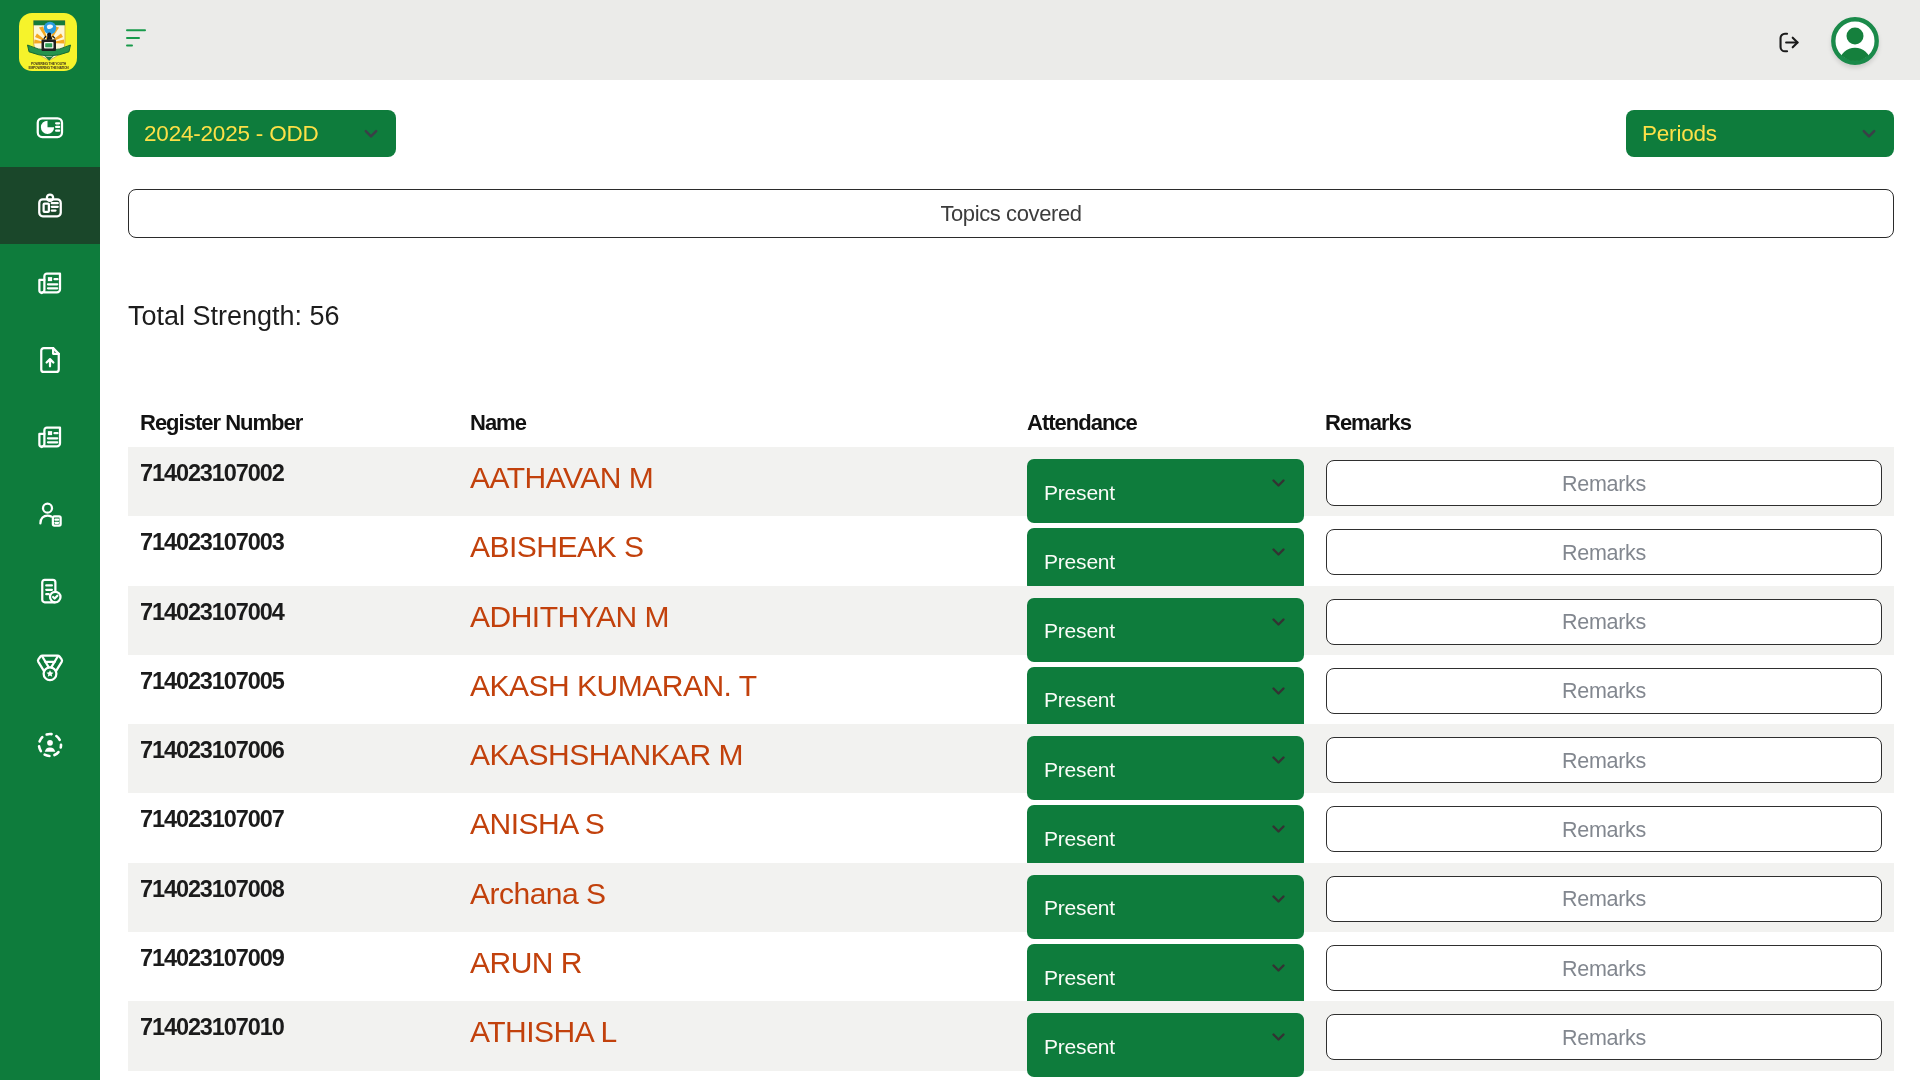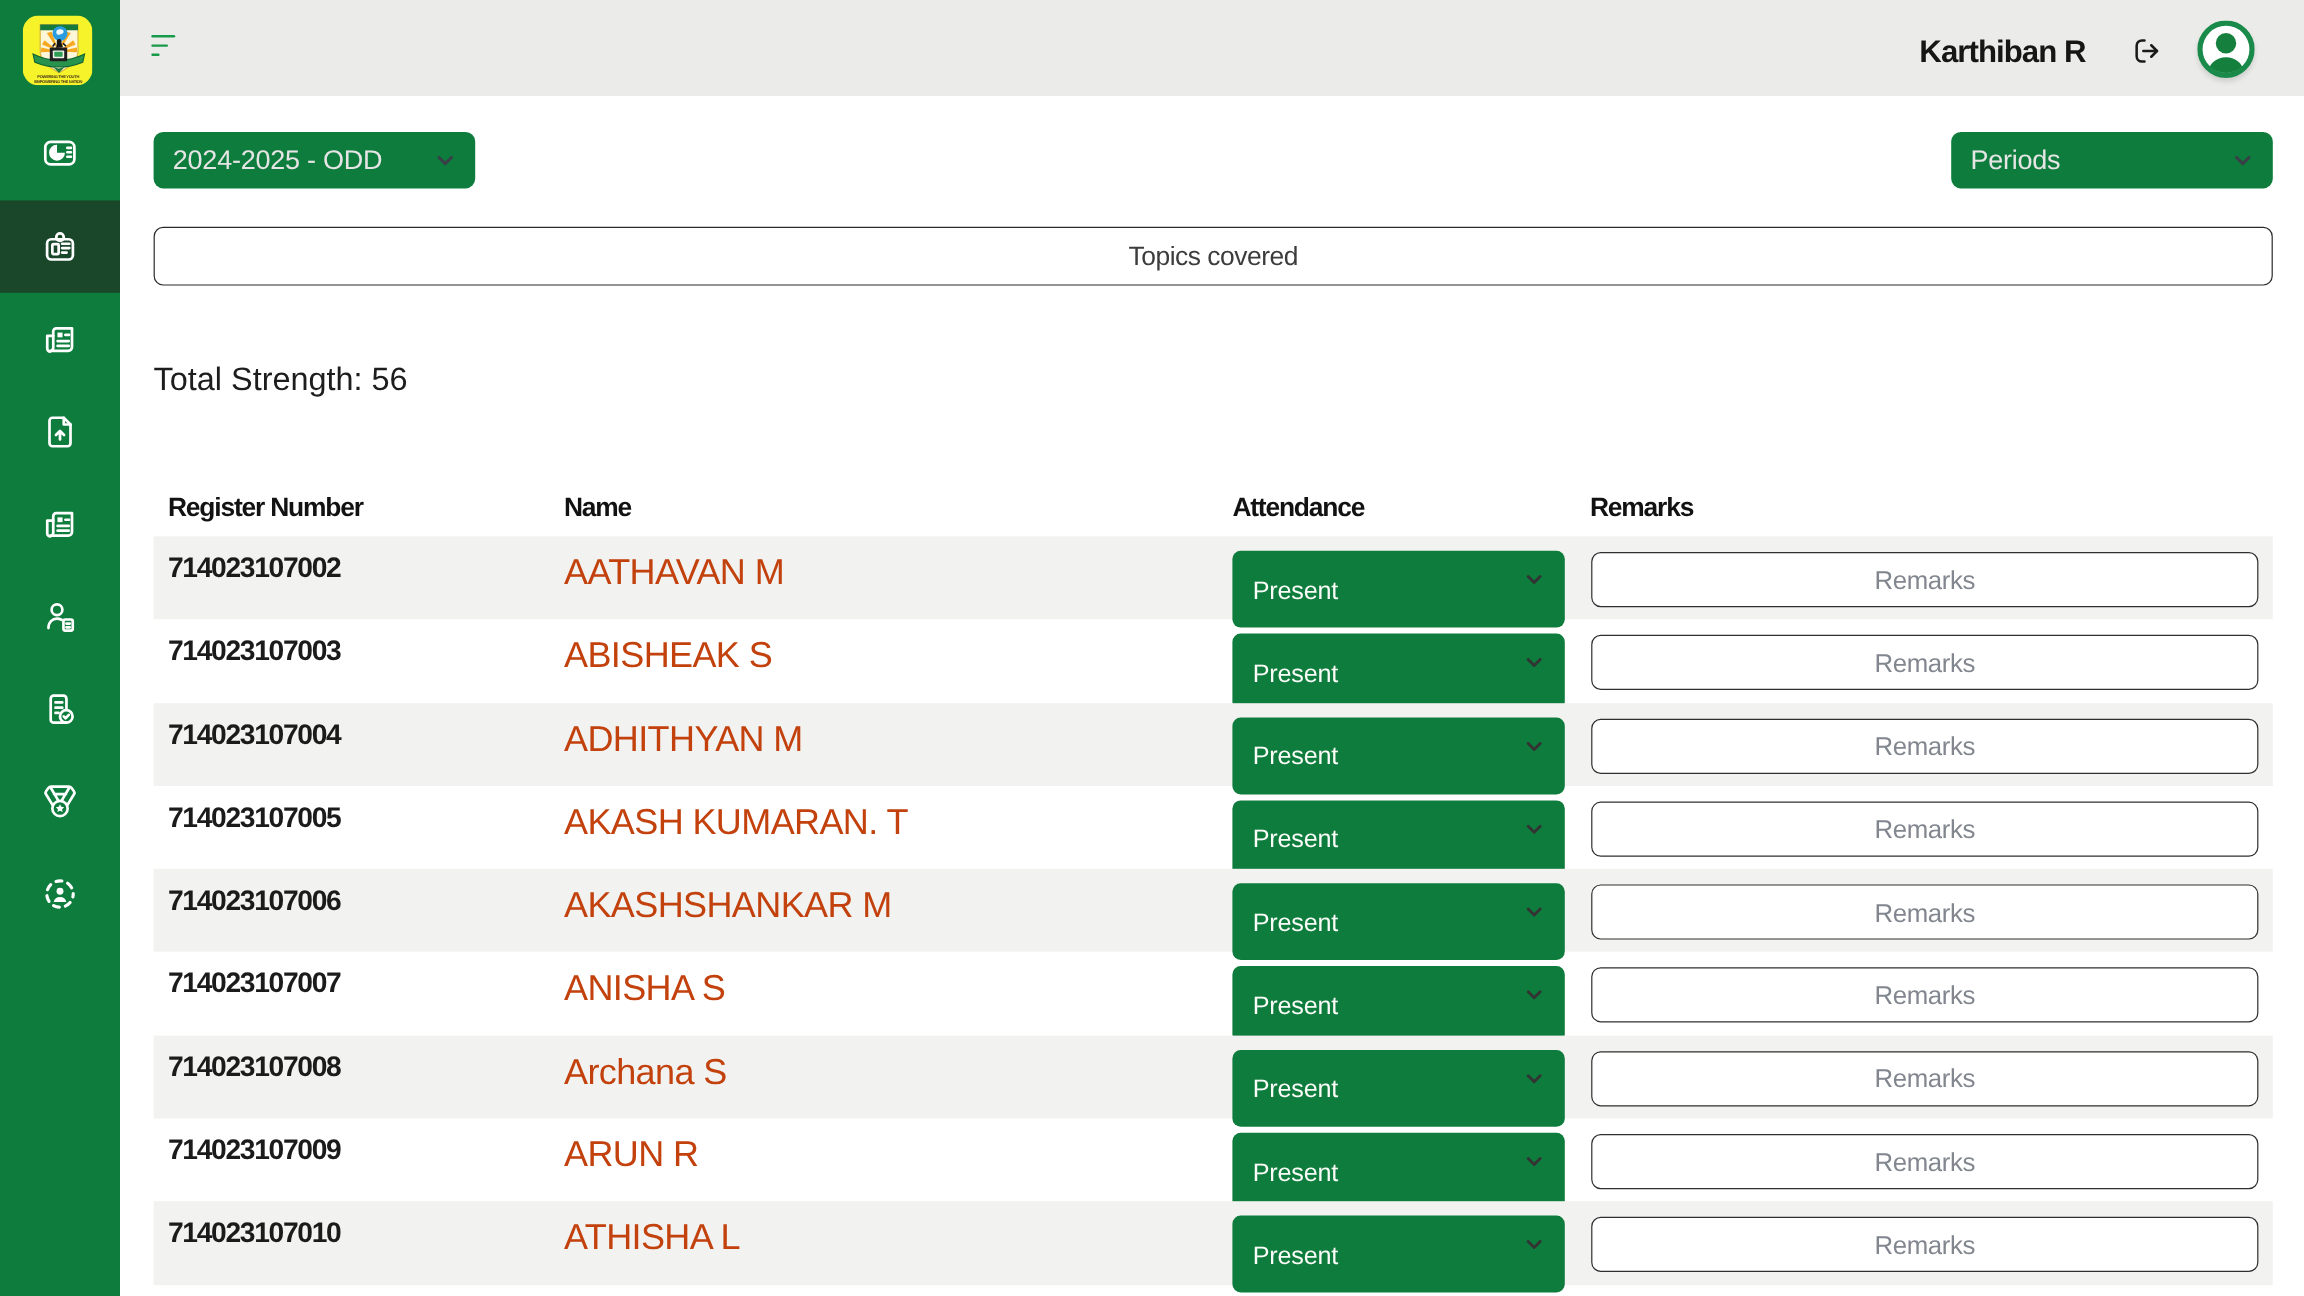--- a/index.html
+++ b/index.html
@@ -11,21 +11,21 @@
 .ni { height:77px; display:flex; align-items:center; justify-content:center; }
 .ni.active { background:#1a472a; }
 .topbar { position:absolute; left:100px; top:0; width:1820px; height:80px; background:#ebebe9; }
 .ham { position:absolute; left:26px; top:28px; }
 .uname { position:absolute; top:3px; height:80px; right:182px; display:flex; align-items:center;
   font-size:26px; font-weight:bold; color:#161616; letter-spacing:-0.8px; }
 .logout { position:absolute; left:1677px; top:31px; }
 .avatar { position:absolute; left:1731px; top:17px; filter:drop-shadow(0 3px 2px rgba(0,0,0,0.12)); }
 .selrow { position:absolute; left:128px; top:110px; width:1766px; height:47px; }
 .sel { position:absolute; top:0; height:47px; background:#0e7c3c; border-radius:8px;
-  color:#e5e5e5; font-size:22.5px; letter-spacing:-0.2px; display:flex; align-items:center; padding:4px 16px; }
+  color:#fde047; font-size:22.5px; letter-spacing:-0.2px; display:flex; align-items:center; padding:4px 16px; }
 .sel .chev { position:absolute; right:17px; top:18px; }
 .topics { position:absolute; left:128px; top:189px; width:1766px; height:49px;
   border:1px solid #2b2b2b; border-radius:8px; background:#fff; display:flex;
   align-items:center; justify-content:center; font-size:22px; letter-spacing:-0.4px; color:#3c3c3c; }
 .strength { position:absolute; left:128px; top:301px; font-size:27px; letter-spacing:0; color:#1d1d1d; }
 .table { position:absolute; left:128px; top:400px; width:1766px; }
 .thead { position:relative; height:47px; font-weight:bold; font-size:22px; letter-spacing:-1px; color:#121212; }
 .thead span { position:absolute; top:10px;text-align:center; }
 .row { position:relative; height:69.3px; }
 .row.g { background:#f2f2f0; }
@@ -138,21 +138,20 @@
     </svg>
       </div>
   </div>
 </div>
 <div class="topbar">
   <svg class="ham" width="24" height="22" viewBox="0 0 24 22">
     <rect x="0" y="1.2" width="20" height="2" rx="1" fill="#189a4b"></rect>
     <rect x="0" y="9" width="14" height="2" rx="1" fill="#189a4b"></rect>
     <rect x="0" y="16.6" width="7" height="2" rx="1" fill="#189a4b"></rect>
   </svg>
-  <div class="uname">Karthiban R</div>
   <svg class="logout" width="23" height="23" viewBox="0 0 24 24" fill="none" stroke="#1b1b1b" stroke-width="2.2" stroke-linecap="round" stroke-linejoin="round">
     <path d="M10.5 2.8 H8.3 a4.6 4.6 0 0 0 -4.6 4.6 v9.2 a4.6 4.6 0 0 0 4.6 4.6 h2.2"></path>
     <path d="M16.4 7 L21.4 12 L16.4 17"></path>
     <path d="M21.4 12 H9.5"></path>
   </svg>
   <svg class="avatar" width="48" height="48" viewBox="0 0 48 48">
     <defs>
         <clipPath id="avc">
           <circle cx="24" cy="24" r="19.9"></circle>
         </clipPath>

